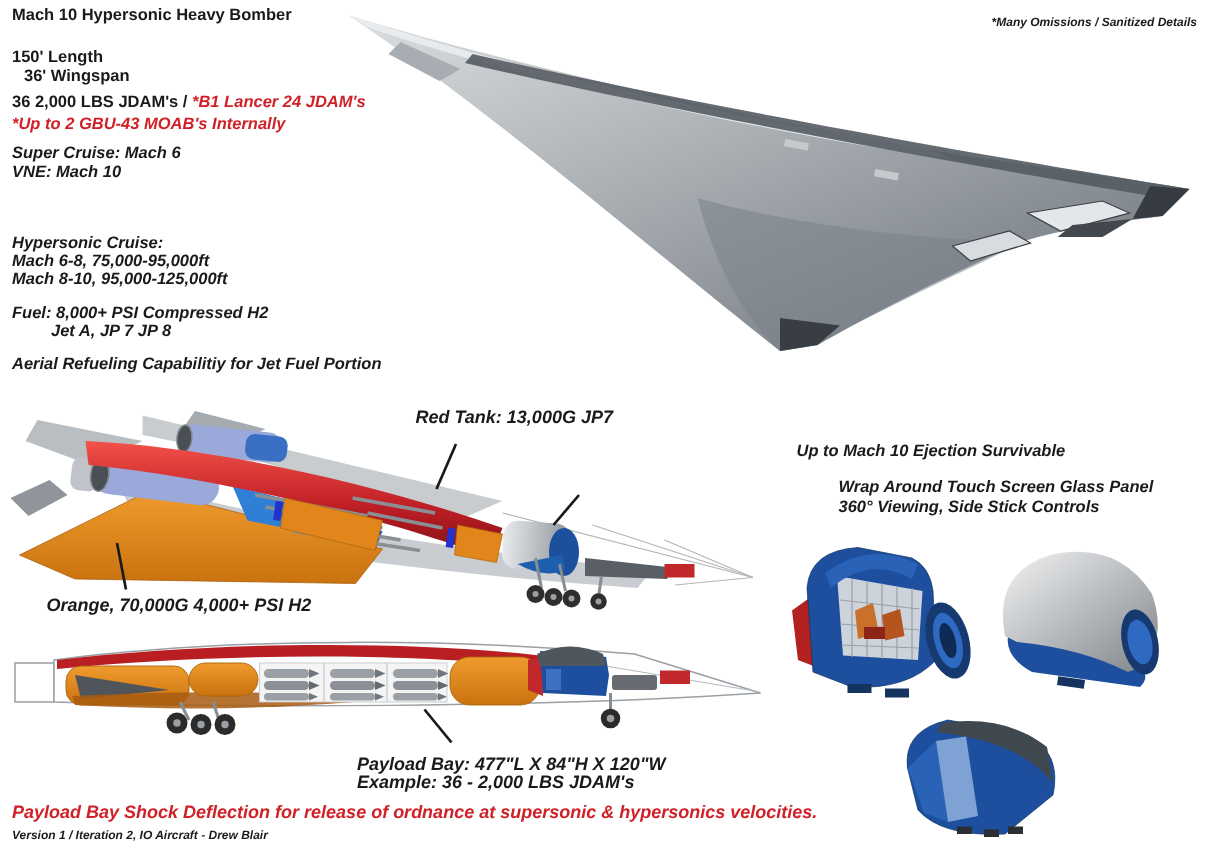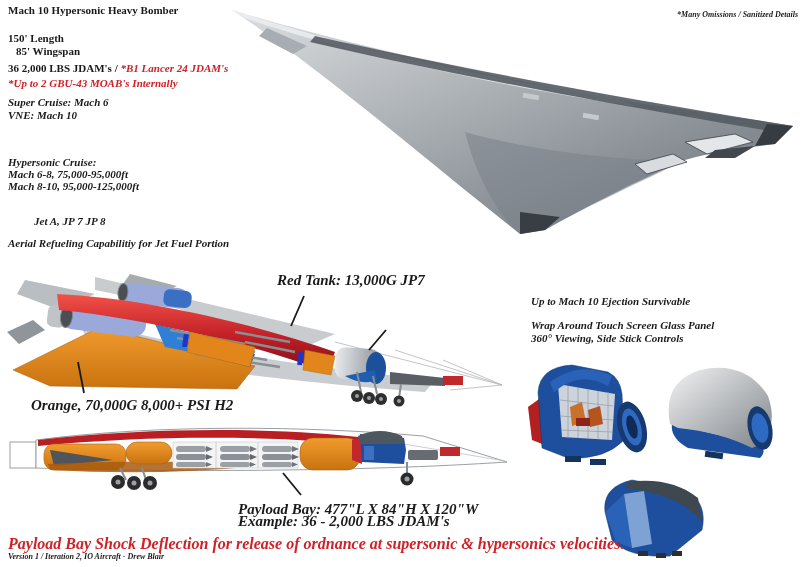--- a/index.html
+++ b/index.html
@@ -1,26 +1,26 @@
 <!DOCTYPE html>
 <html><head>
 <meta charset="utf-8">
 <style>
   html,body{margin:0;padding:0;background:#fff;}
   .canvas{position:relative;width:808px;height:567px;background:#ffffff;overflow:hidden;
-          font-family:Liberation Serif, serif;}
+          font-family:Liberation Sans, sans-serif;}
   .txt{position:absolute;font-weight:bold;color:#1a1a1a;white-space:nowrap;line-height:1.15;}
   .it{font-style:italic;}
   .red{color:#cf2127;font-style:italic;text-align:center;}
   .s11{font-size:11px;}
-  .s10{font-size:15px;}
-  .s12{font-size:16px;}
+  .s10{font-size:12px;}
+  .s12{font-size:12px;}
   .s8{font-size:8px;}
   .block{line-height:12px;}
-  .block13{line-height:13px;}
+  .block13{line-height:13px;margin-left:28px;}
   svg{position:absolute;display:block;}
   .overlay{left:0;top:0;pointer-events:none;}
 </style>
 </head>
 <body>
 
 <div class="canvas">
 
   <svg style="left:215px;top:2px" width="590" height="250" viewBox="0 0 590 250">
     <defs>
@@ -260,50 +260,51 @@
     <line x1="304" y1="296" x2="291" y2="326" stroke="#1a1a1a" stroke-width="1.8"></line>
     <line x1="386" y1="330" x2="369" y2="350" stroke="#1a1a1a" stroke-width="1.8"></line>
     <line x1="78" y1="362" x2="84" y2="393" stroke="#1a1a1a" stroke-width="1.8"></line>
     <line x1="283" y1="473" x2="301" y2="495" stroke="#1a1a1a" stroke-width="1.8"></line>
   </svg>
 
   <div class="txt s11" style="left:8px;top:4px">Mach 10 Hypersonic Heavy Bomber</div>
   <div class="txt s8 it" style="right:10px;top:10px">*Many Omissions / Sanitized Details</div>
 
   <div class="txt s11" style="left:8px;top:32px">150' Length</div>
-  <div class="txt s11" style="left:16px;top:45px">85' Wingspan</div>
+  <div class="txt s11" style="left:16px;top:45px">36' Wingspan</div>
 
   <div class="txt s11" style="left:8px;top:62px">
     <span>36 2,000 LBS JDAM's /</span>
     <span class="red">*B1 Lancer 24 JDAM's</span>
   </div>
   <div class="txt s11 red" style="left:8px;top:77px">*Up to 2 GBU-43 MOAB's Internally</div>
 
   <div class="txt s11 it" style="left:8px;top:96px">Super Cruise: Mach 6</div>
   <div class="txt s11 it" style="left:8px;top:109px">VNE: Mach 10</div>
 
 
   <div class="txt s11 it" style="left:8px;top:156px">Hypersonic Cruise:</div>
   <div class="txt s11 it" style="left:8px;top:168px">Mach 6-8, 75,000-95,000ft</div>
   <div class="txt s11 it" style="left:8px;top:180px">Mach 8-10, 95,000-125,000ft</div>
 
+  <div class="txt s11 it" style="left:8px;top:203px">Fuel: 8,000+ PSI Compressed H2</div>
   <div class="txt s11 it" style="left:34px;top:215px">Jet A, JP 7 JP 8</div>
 
   <div class="txt s11 it" style="left:8px;top:237px">Aerial Refueling Capabilitiy for Jet Fuel Portion</div>
 
   <div class="txt s10 it" style="left:277px;top:272px">Red Tank: 13,000G JP7</div>
 
 
   <div class="txt s11 it" style="left:531px;top:295px">Up to Mach 10 Ejection Survivable</div>
   <div class="txt s11 it block13" style="left:531px;top:319px">
     <div>Wrap Around Touch Screen Glass Panel</div>
     <div>360° Viewing, Side Stick Controls</div>
   </div>
 
-  <div class="txt s10 it" style="left:31px;top:397px">Orange, 70,000G 8,000+ PSI H2</div>
+  <div class="txt s10 it" style="left:31px;top:397px">Orange, 70,000G 4,000+ PSI H2</div>
 
   <div class="txt s10 it block" style="left:238px;top:503px">
     <div>Payload Bay: 477"L X 84"H X 120"W</div>
     <div>Example: 36 - 2,000 LBS JDAM's</div>
   </div>
 
   <div class="txt s12 red" style="left:8px;top:535px">Payload Bay Shock Deflection for release of ordnance at supersonic &amp; hypersonics velocities.</div>
   <div class="txt s8 it" style="left:8px;top:552px">Version 1 / Iteration 2, IO Aircraft - Drew Blair</div>
 
 </div>

